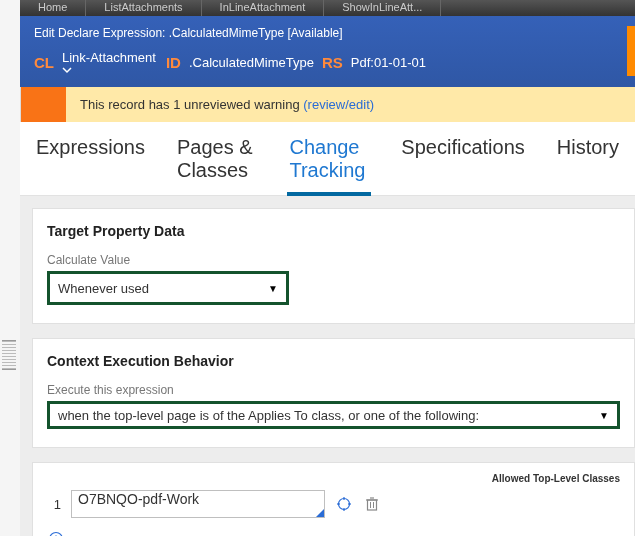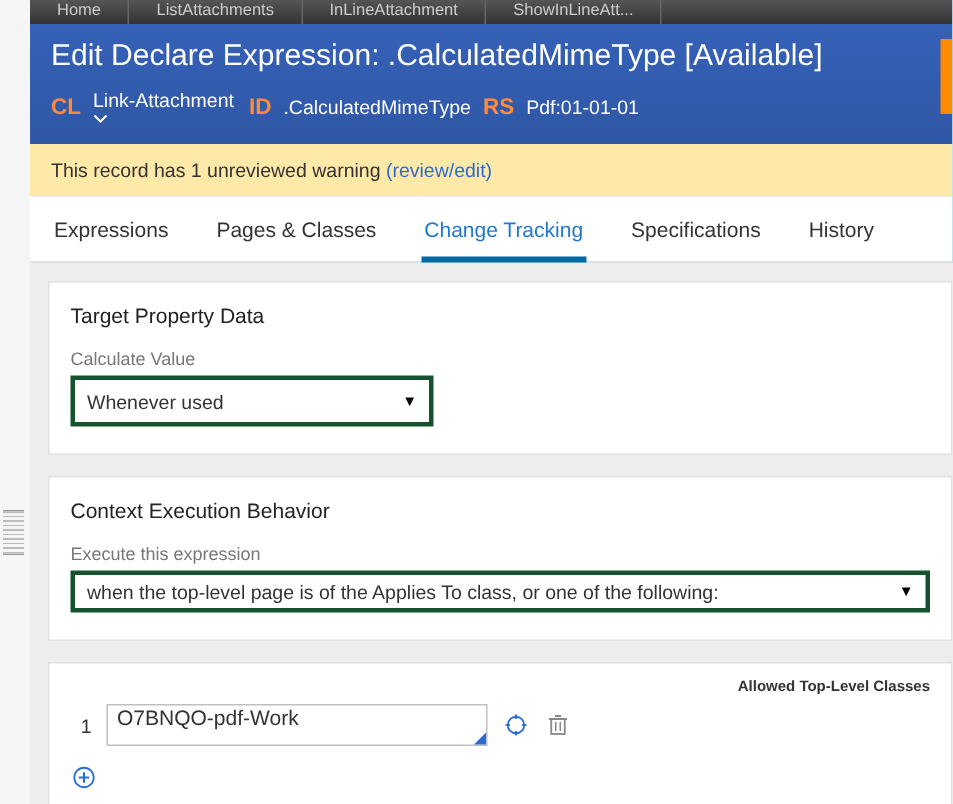--- a/index.html
+++ b/index.html
@@ -1,36 +1,36 @@
 <!DOCTYPE html>
 <html><head>
 <meta charset="utf-8">
 <style>
   html,body{margin:0;padding:0;font-family:Arial,Helvetica,sans-serif;font-size:13px;color:#333;background:#e9e9e9;}
-  .viewport{width:635px;height:536px;overflow:hidden;position:relative;background:#7dd3fc;}
+  .viewport{width:635px;height:536px;overflow:hidden;position:relative;background:#f97316;}
   .left-rail{position:absolute;left:0;top:0;width:20px;height:536px;background:#f5f5f5;border-right:1px solid #ddd;}
   .left-rail .dragbar{position:absolute;left:2px;top:340px;width:14px;height:28px;border-top:1px solid #999;border-bottom:1px solid #999;background:repeating-linear-gradient(#bbb,#bbb 1px,transparent 1px,transparent 3px);}
   .app{position:absolute;left:20px;top:0;right:0;bottom:0;display:flex;flex-direction:column;}
   .tabstrip{height:16px;background:linear-gradient(#555,#333);display:flex;color:#ccc;font-size:11px;overflow:hidden;}
   .tabstrip .tab{padding:0 18px 2px 18px;border-right:1px solid #666;line-height:14px;white-space:nowrap;}
   .header{background:#295ed9;background:linear-gradient(#3561b8,#2f57a5);color:#fff;padding:10px 14px 12px 14px;position:relative;}
-  .header h1{margin:0 0 10px 0;font-size:20px;font-weight:400;}
+  .header h1{margin:0 0 10px 0;font-size:12px;font-weight:400;}
   .meta{display:flex;align-items:center;gap:8px;font-size:13px;}
   .meta .lbl{color:#ff8a3c;font-weight:bold;font-size:15px;}
   .meta .val{color:#fff;}
   .meta .chev{margin-left:2px;}
   .savebtn{position:absolute;right:0;top:10px;width:8px;height:50px;background:#ff8a00;}
-  .warnbar{background:#ffe9a8;padding:10px 14px;font-size:13px;color:#333;}
+  .warnbar{background:#ffe9a8;padding:10px 14px;font-size:13px;color:#333;margin-left:46px;}
   .warnbar a{color:#2a6cd6;text-decoration:none;}
   .tabs{display:flex;gap:28px;padding:10px 14px 0 14px;border-bottom:1px solid #e2e2e2;background:#fff;}
-  .tabs .t{padding:4px 2px 10px 2px;color:#333;cursor:pointer;font-size:14px;text-align:right;}
+  .tabs .t{padding:4px 2px 10px 2px;color:#333;cursor:pointer;font-size:20px;}
   .tabs .t.active{color:#1f78d1;border-bottom:4px solid #0369a1;margin-bottom:-1px;}
   .body{flex:1;background:#ededed;overflow:auto;padding:12px 0 12px 12px;}
   .card{background:#fff;border:1px solid #e0e0e0;margin-bottom:14px;padding:14px 14px 18px 14px;}
-  .card h2{margin:0 0 14px 0;font-size:14px;font-weight:normal;color:#222;}
+  .card h2{margin:0 0 14px 0;font-size:14px;font-weight:bold;color:#222;}
   .fld-label{color:#777;font-size:12px;margin-bottom:4px;}
   .select{display:inline-flex;align-items:center;justify-content:space-between;border:3px solid #14532d;background:#fff;height:28px;padding:0 8px;min-width:220px;font-size:13px;cursor:pointer;}
   .select.full{width:100%;box-sizing:border-box;}
   .select .arr{font-size:10px;color:#000;}
   .tbl-head{font-weight:bold;font-size:10px;margin:0 0 6px 26px;text-align:right;}
   .row{display:flex;align-items:center;gap:10px;}
   .row .idx{width:14px;text-align:right;color:#333;}
   .txtin{flex:0 0 240px;height:26px;border:1px solid #bfbfbf;padding:0 6px;font-size:14px;position:relative;}
   .txtin .corner{position:absolute;right:0;bottom:0;width:0;height:0;border-left:8px solid transparent;border-bottom:8px solid #2a6cd6;}
   .iconbtn{width:18px;height:18px;display:inline-flex;align-items:center;justify-content:center;cursor:pointer;color:#2a6cd6;}

